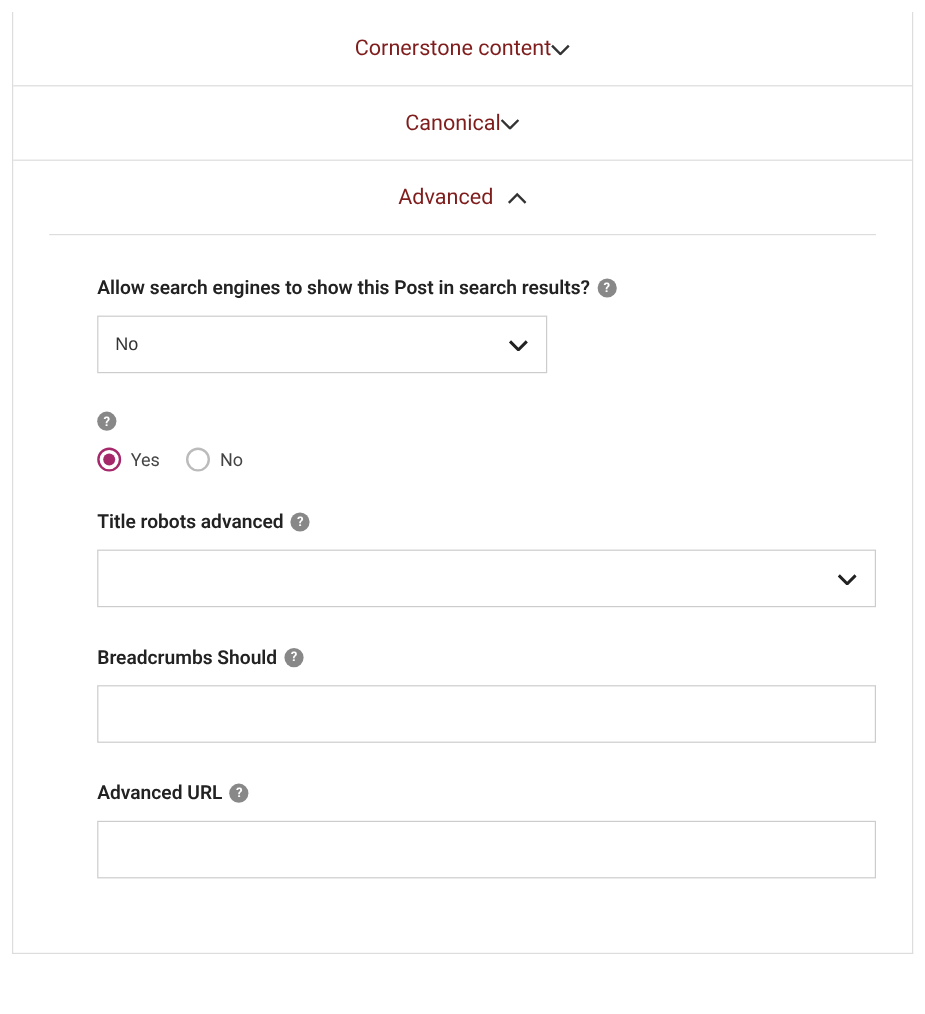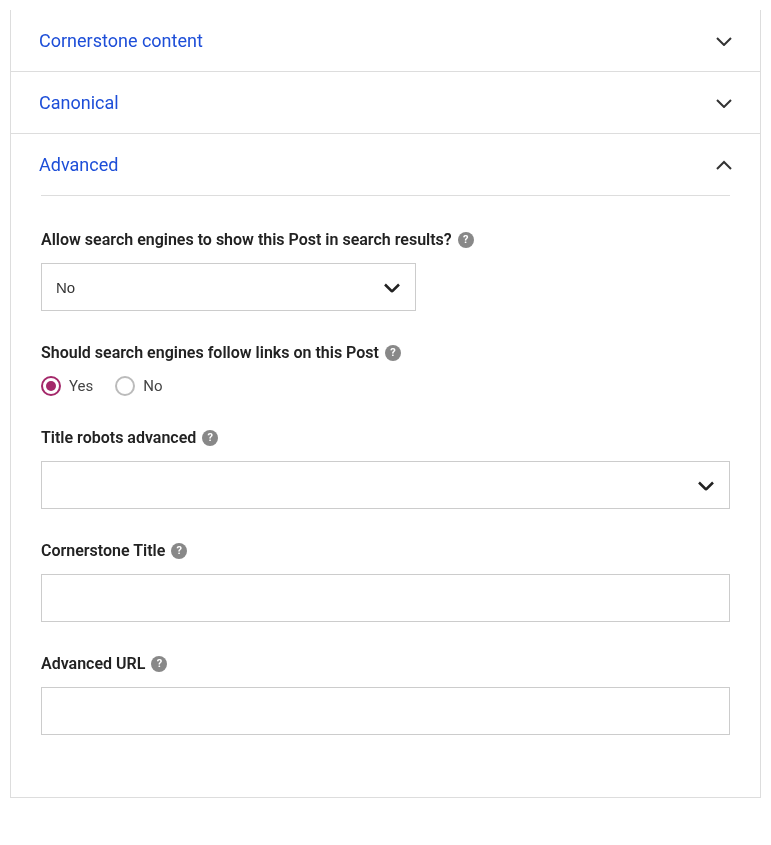--- a/index.html
+++ b/index.html
@@ -10,26 +10,26 @@
       color: #333;
     }
     .container {
       border-left: 1px solid #ddd;
       border-right: 1px solid #ddd;
       border-bottom: 1px solid #ddd;
       margin: 10px;
     }
     .panel-header {
       display: flex;
-      justify-content: space-between;
+      justify-content: center;
       align-items: center;
       padding: 20px 28px;
       border-bottom: 1px solid #ddd;
       cursor: pointer;
-      color: #1d4ed8;
+      color: #7f1d1d;
       font-size: 18px;
     }
     .panel-header.no-border {
       border-bottom: none;
       gap: 12px;
     }
     .chevron {
       width: 16px;
       height: 16px;
       display: flex;
@@ -46,20 +46,21 @@
     .panel-content {
       padding: 0 30px 30px 30px;
     }
     .divider {
       border: none;
       border-top: 1px solid #ddd;
       margin: 0 0 34px 0;
     }
     .field {
       margin-bottom: 32px;
+      margin-left: 40px;
     }
     .field-label {
       font-size: 16px;
       font-weight: 600;
       color: #222;
       margin-bottom: 14px;
       display: flex;
       align-items: center;
       gap: 6px;
     }
@@ -199,21 +200,20 @@
         <span class="select-caret">
           <svg viewBox="0 0 16 10">
               <polyline points="1,2 8,9 15,2"></polyline>
             </svg>
         </span>
       </div>
     </div>
 
     <div class="field">
       <div class="field-label">
-        <span>Should search engines follow links on this Post</span>
         <span class="help-icon">?</span>
       </div>
       <div class="radio-group">
         <label class="radio-item">
           <span class="radio-circle selected">
             <span class="radio-dot"></span>
           </span>
           <span class="radio-label">Yes</span>
         </label>
         <label class="radio-item">
@@ -235,21 +235,21 @@
         <span class="select-caret">
           <svg viewBox="0 0 16 10">
               <polyline points="1,2 8,9 15,2"></polyline>
             </svg>
         </span>
       </div>
     </div>
 
     <div class="field">
       <div class="field-label">
-        <span>Cornerstone Title</span>
+        <span>Breadcrumbs Should</span>
         <span class="help-icon">?</span>
       </div>
       <input type="text" value="" style="">
     </div>
 
     <div class="field">
       <div class="field-label">
         <span>Advanced URL</span>
         <span class="help-icon">?</span>
       </div>

